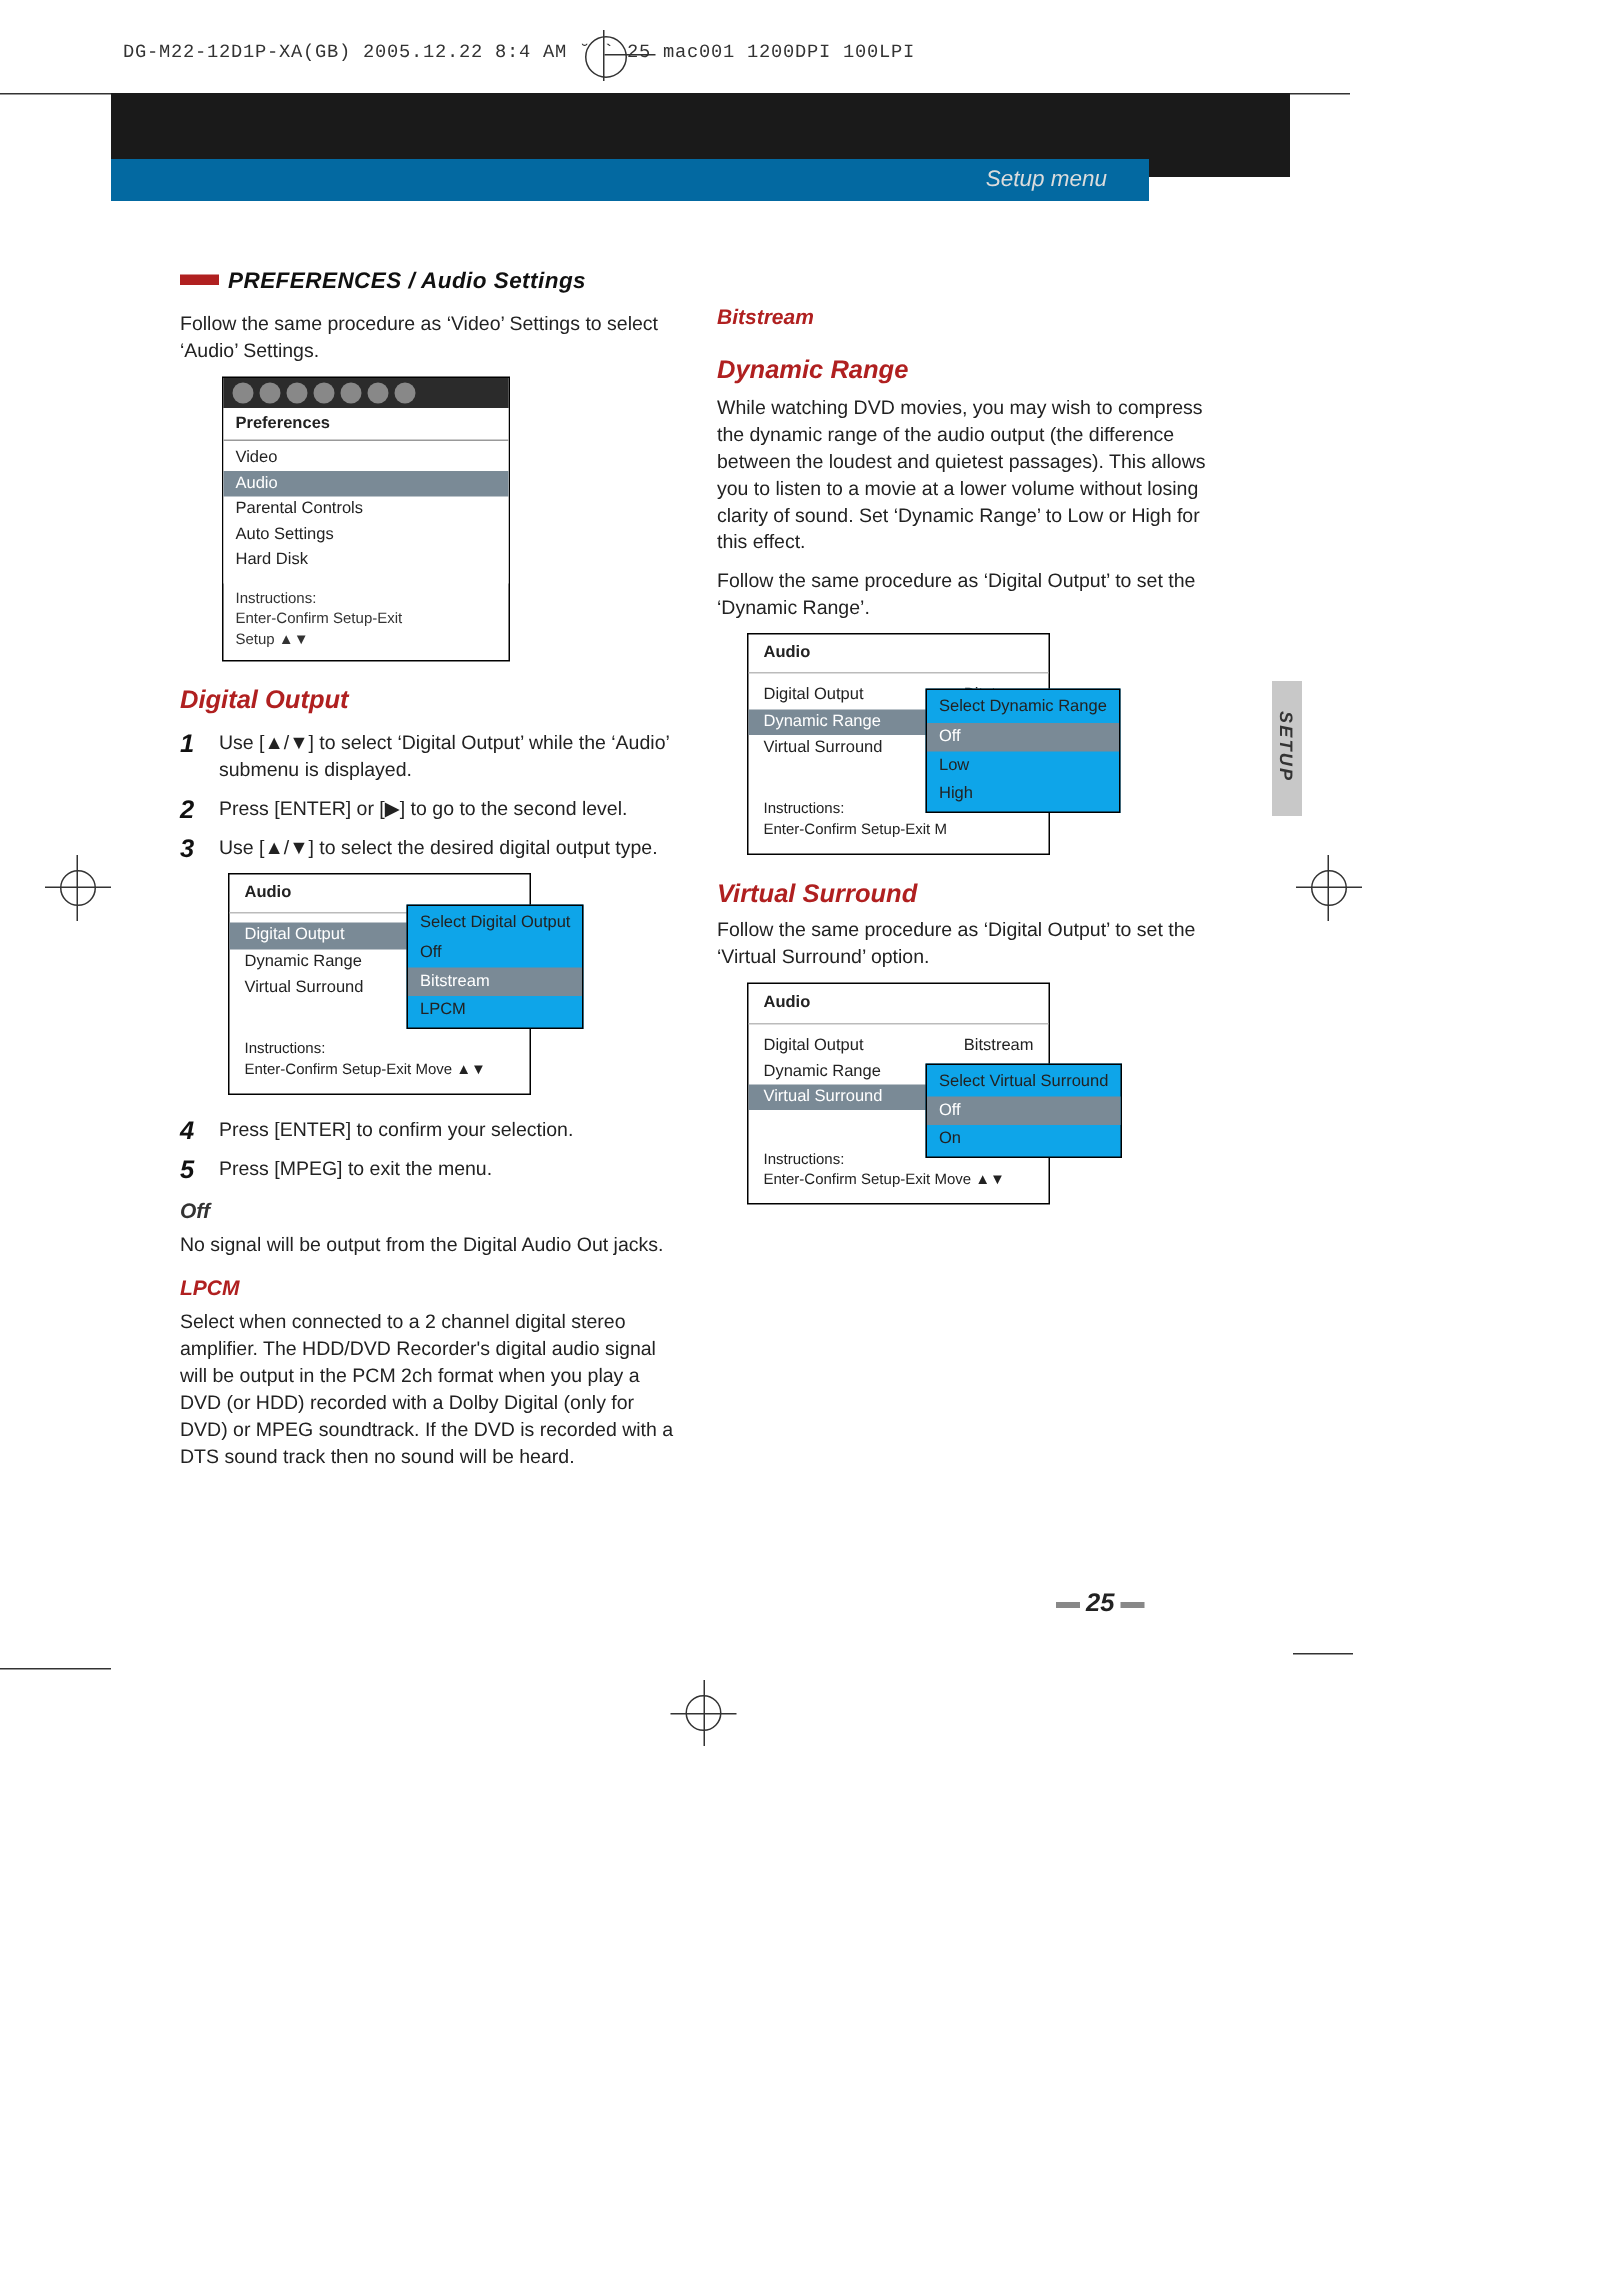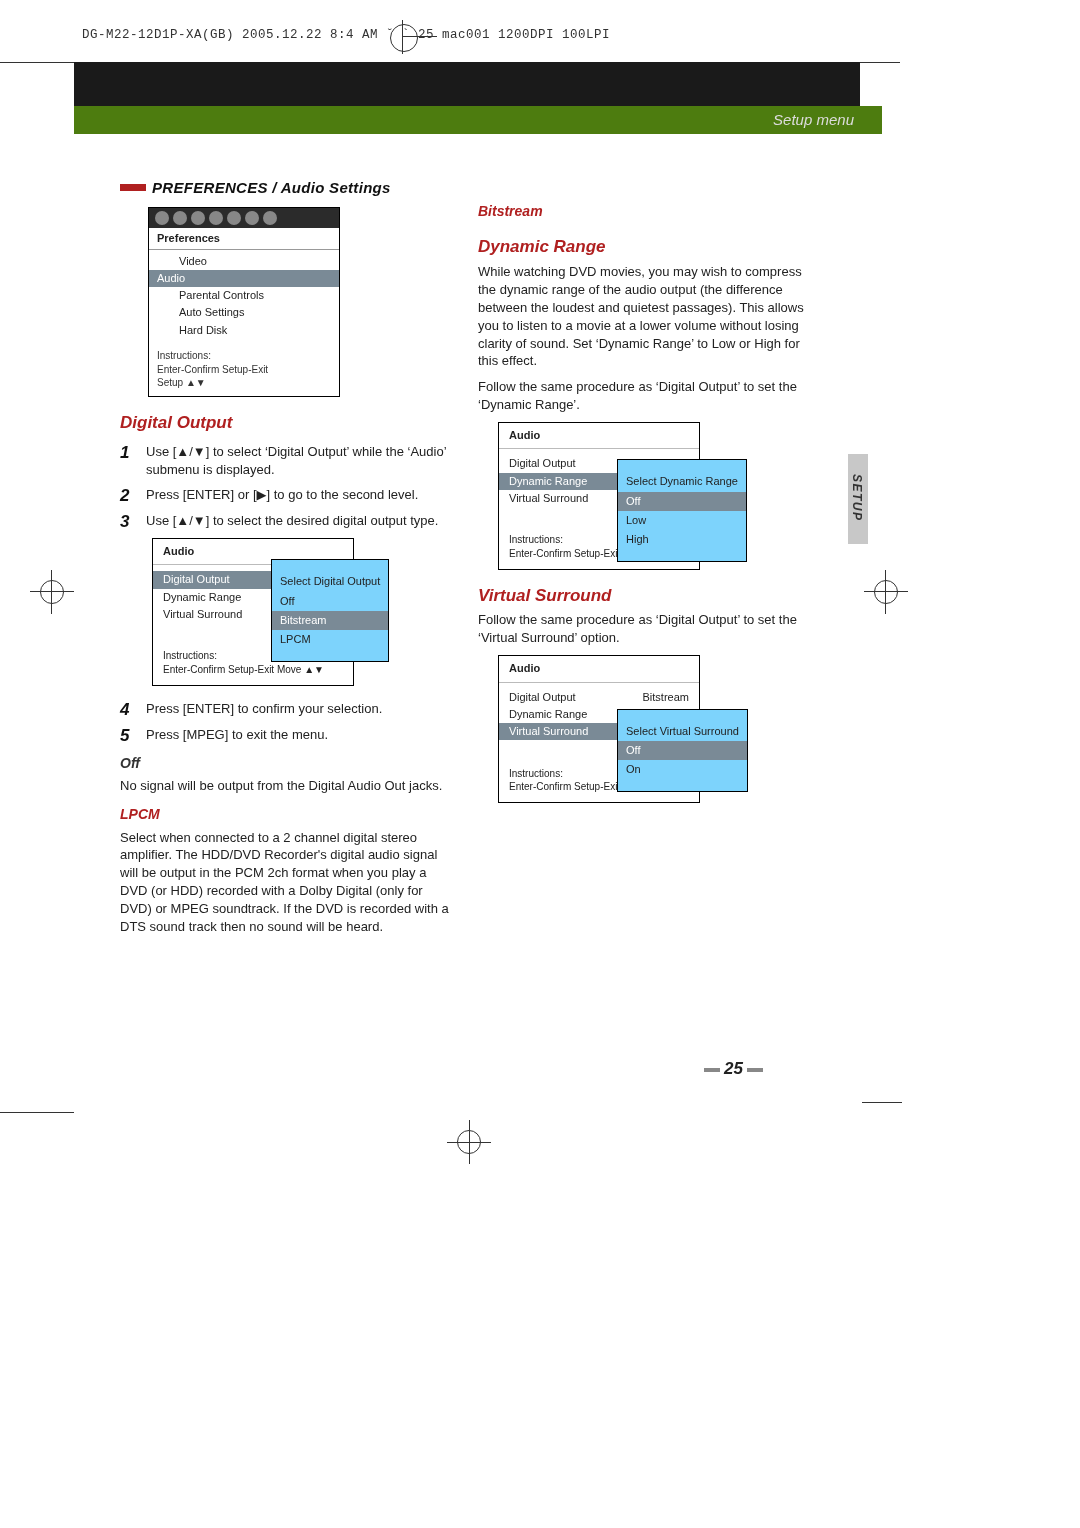--- a/index.html
+++ b/index.html
@@ -53,22 +53,22 @@
 
   .dark-band {
     position:absolute;
     top:62px; left:74px;
     width:786px; height:56px;
     background:#1a1a1a;
   }
   .breadcrumb-bar {
     position:absolute;
     top:106px; left:74px;
-    width:808px; height:28px;
-    background:#4d7c0f;
+    width:692px; height:28px;
+    background:#0369a1;
     color:#dcdcdc;
     text-align:right;
     font-style:italic;
     font-size:15px;
     line-height:28px;
     padding-right:28px;
     box-sizing:border-box;
   }
   .col {
     position:absolute;
@@ -158,21 +158,21 @@
   .ui-mock-title {
     background:#fff;
     font-weight:bold;
     padding:3px 8px;
     border-bottom:1px solid #999;
   }
   .ui-mock-body {
     background:#fff;
     padding:3px 8px 6px 8px;
   }
-  .ui-row { padding:1px 0;margin-left:22px; }
+  .ui-row { padding:1px 0; }
   .ui-row.sel { background:#7a8a96; color:#fff; margin:0 -8px; padding:1px 8px; }
   .ui-instr {
     font-size:10px;
     color:#333;
     padding:4px 8px 6px 8px;
   }
 
   .ui-mock2 {
     border:1px solid #000;
     margin:8px 32px 14px 32px;
@@ -193,23 +193,23 @@
   }
   .opt-line { display:flex; justify-content:space-between; padding:1px 0;}
   .opt-line.sel { background:#7a8a96; color:#fff; margin:0 -10px; padding:1px 10px; }
   .instr2 {
     font-size:10px;
     padding:6px 10px 8px 10px;
   }
   .popout {
     position:absolute;
     border:1px solid #000;
-    background:#7dd3fc;
+    background:#0ea5e9;
     font-size:11px;
-    padding:12px 8px;
+    padding:2px 8px;
     min-width:86px;
   }
   .popout .prow { padding:2px 0; white-space:nowrap; }
   .popout .prow.sel { background:#7a8a96; color:#fff; margin:0 -8px; padding:2px 8px; }
 
   .setup-tab {
     position:absolute;
     top:454px; left:848px;
     width:20px; height:90px;
     background:#c8c8c8;
@@ -267,20 +267,21 @@
 
 <div class="dark-band"></div>
 <div class="breadcrumb-bar">Setup menu</div>
 
 <div class="setup-tab">
     <span>SETUP</span>
   </div>
 
 <div class="col col-left">
   <h2 class="section-title"><span class="red-bar"></span><span>PREFERENCES / Audio Settings</span></h2>
+  <p>Follow the same procedure as ‘Video’ Settings to select ‘Audio’ Settings.</p>
 
   <div class="ui-mock">
     <div class="ui-mock-header">
       <span class="hdr-ic"></span>
       <span class="hdr-ic"></span>
       <span class="hdr-ic"></span>
       <span class="hdr-ic"></span>
       <span class="hdr-ic"></span>
       <span class="hdr-ic"></span>
       <span class="hdr-ic"></span>

